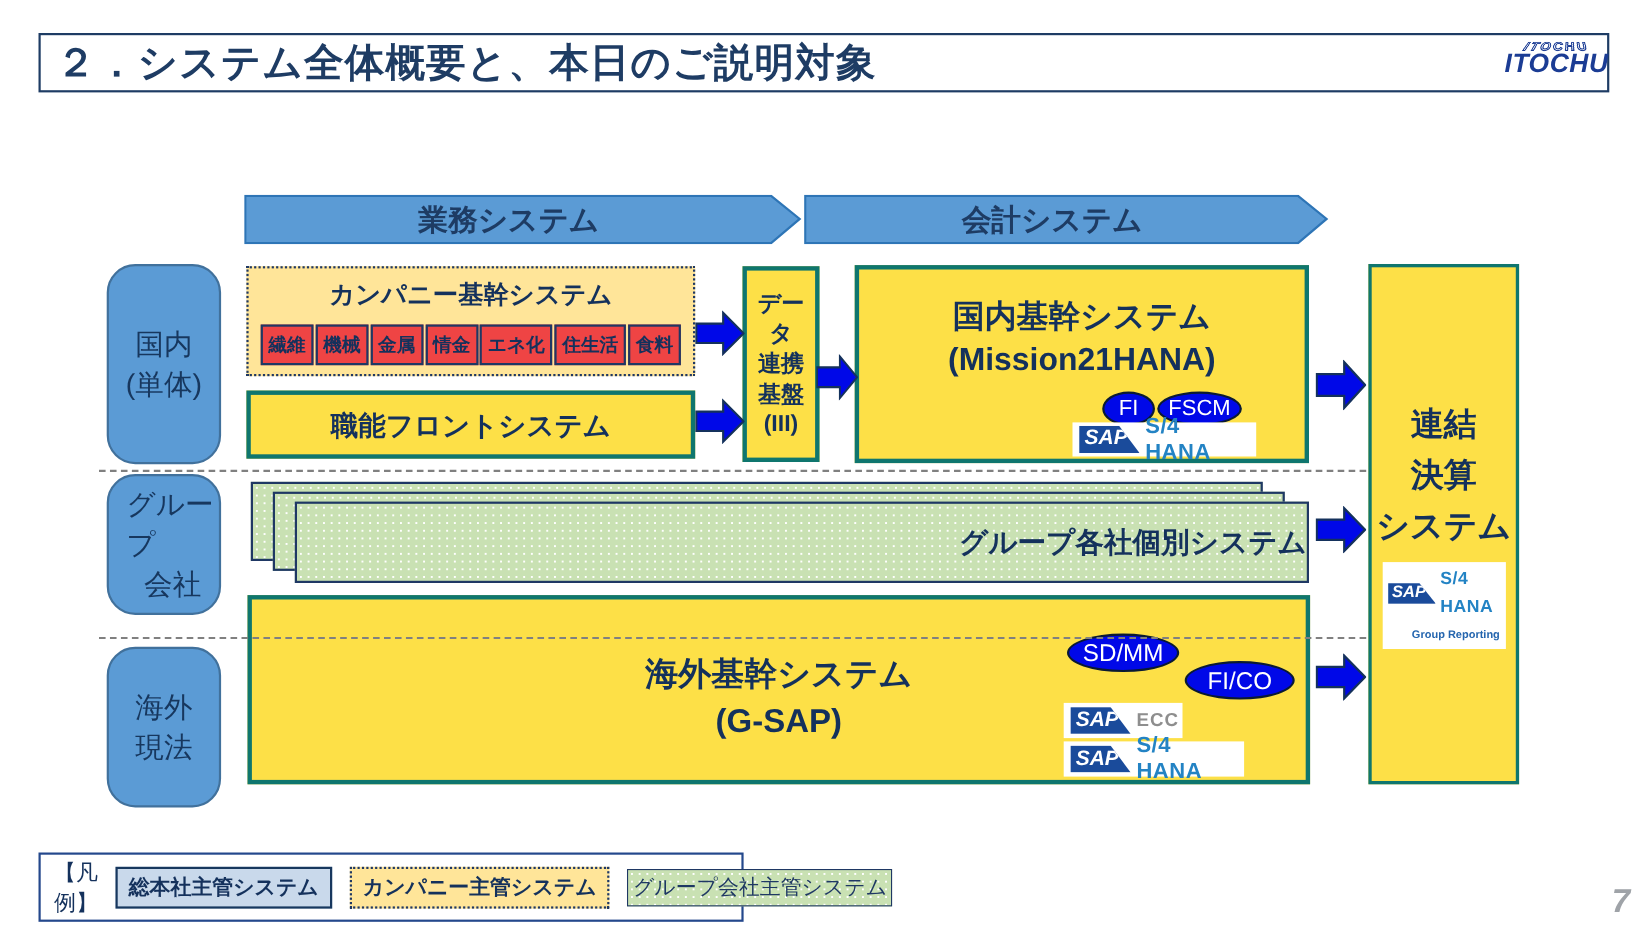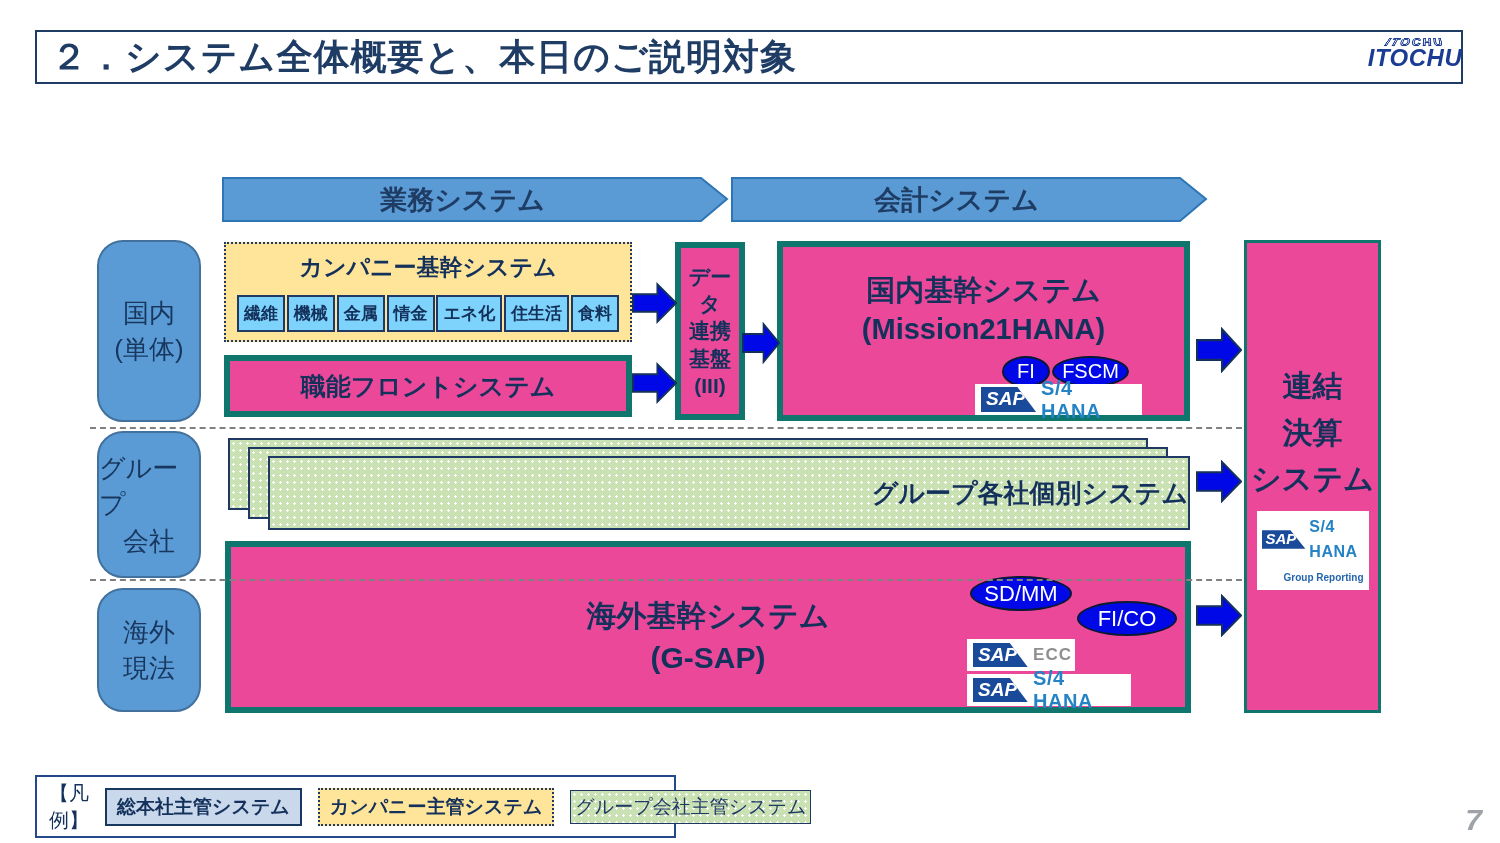--- a/index.html
+++ b/index.html
@@ -29,27 +29,27 @@
 
   
   .row-label { width:104px; background:#5B9BD5; border:2px solid #41719C; border-radius:26px;
     display:flex; flex-direction:column; align-items:center; justify-content:center;
     font-size:26px; font-weight:500; color:#17375E; line-height:1.4; }
 
   
   .dashed { height:0; border-top:2px dashed #808080; z-index:6; }
 
   
-  .box-blue { background:#ec4899; border:6px solid #0f766e; }
+  .box-blue { background:#fde047; border:4px solid #0f766e; }
   .navy-text { color:#14315C; }
 
   .company-box { background:#FFE599; border:2px dotted #1F3864; padding-top:8px; }
   .company-title { text-align:center; font-size:23px; font-weight:bold; color:#14315C; }
   .chip-row { display:flex; justify-content:space-between; padding:12px 11px 0 11px; }
-  .chip { background:#7dd3fc; border:2px solid #1F3864; color:#14315C;
+  .chip { background:#ef4444; border:2px solid #1F3864; color:#14315C;
     font-size:17px; font-weight:bold; padding:5px 5px; white-space:nowrap; }
 
   .front-box { display:flex; align-items:center; justify-content:center;
     font-size:25px; font-weight:bold; }
   .hub-box { display:flex; align-items:center; justify-content:center; text-align:center;
     font-size:21px; font-weight:bold; line-height:1.3; }
 
   .mission-box { text-align:center; padding-top:24px; font-size:29px; font-weight:bold; line-height:1.35; }
 
   .dot-green { background-color:#C9E1B3;
@@ -123,25 +123,25 @@
     <svg width="477" height="45" viewBox="0 0 477 45">
       <polygon points="1,1 449,1 475,22 449,44 1,44"></polygon>
     </svg>
     <span class="banner-label">会計システム</span>
   </div>
 
   <div class="abs row-label" style="left:97px; top:240px; height:182px;">
     <span>国内</span>
     <span>(単体)</span>
   </div>
-  <div class="abs row-label" style="left:97px; top:431px; height:147px;">
+  <div class="abs row-label" style="left:97px; top:431px; height:128px;padding-left:16px;">
     <span>グループ</span>
     <span>会社</span>
   </div>
-  <div class="abs row-label" style="left:97px; top:588px; height:124px;">
+  <div class="abs row-label" style="left:97px; top:588px; height:146px;">
     <span>海外</span>
     <span>現法</span>
   </div>
 
   <div class="abs dashed" style="left:90px; top:427px; width:1152px;"></div>
   <div class="abs dashed" style="left:90px; top:579px; width:1152px;"></div>
 
   <div class="abs company-box" style="left:224px; top:242px; width:408px; height:100px;">
     <div class="company-title">カンパニー基幹システム</div>
     <div class="chip-row">

